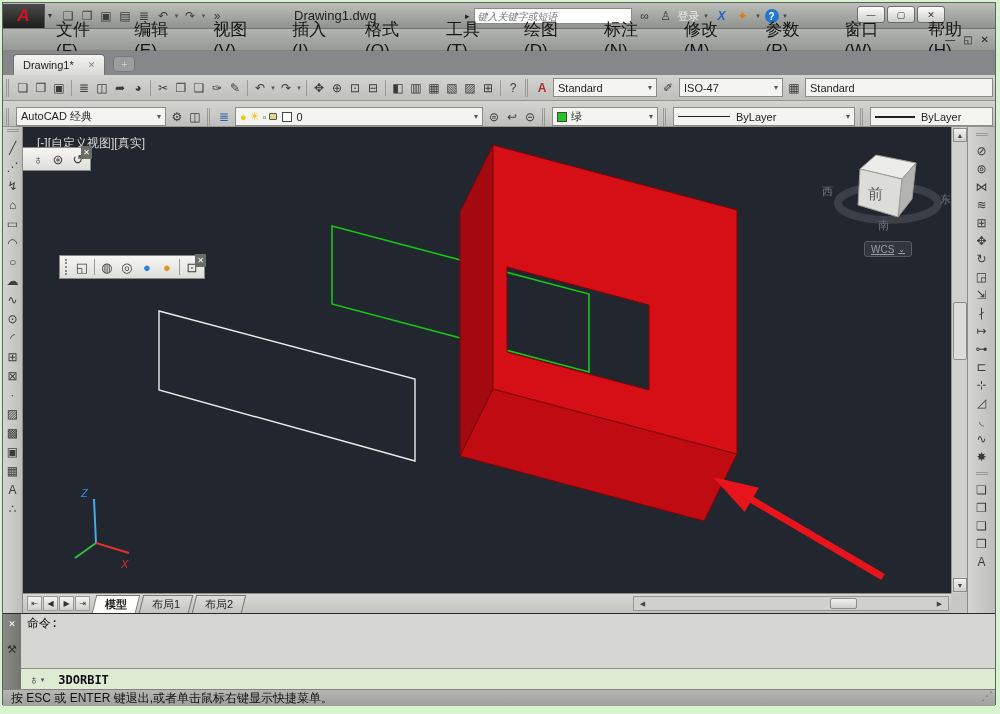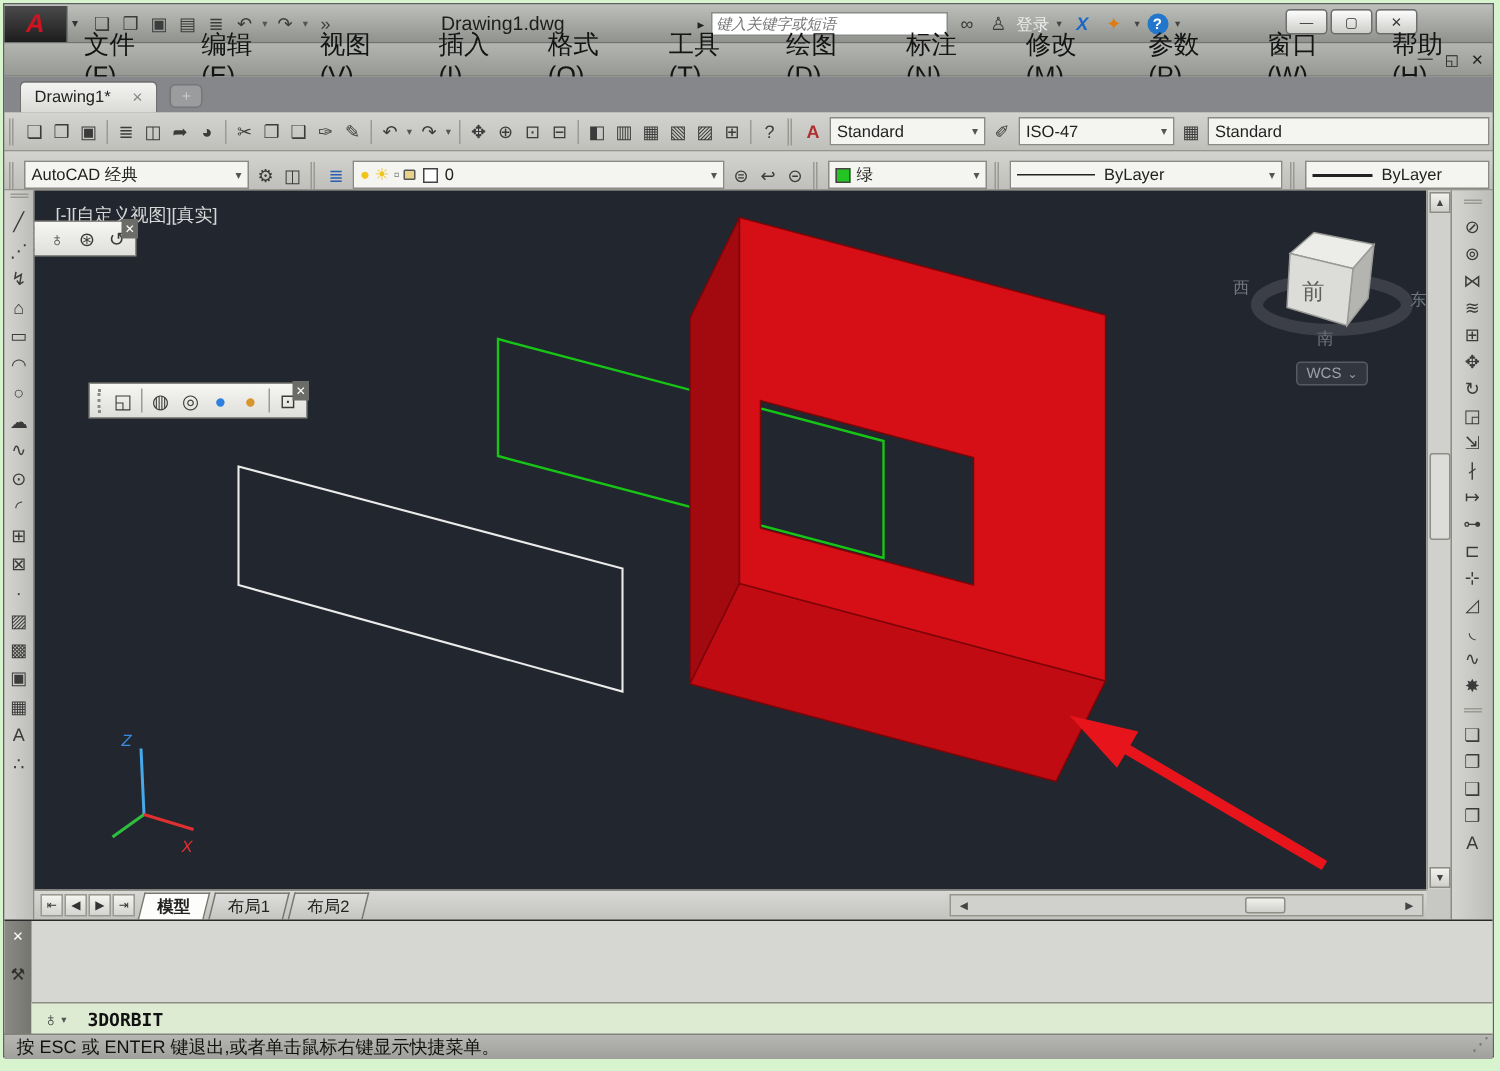--- a/index.html
+++ b/index.html
@@ -78,21 +78,21 @@
   .float-tb .fgrip { width:4px; height:16px; border-left:2px dotted #8a8a84; margin:0 3px; }
   .float-tb span { width:20px; height:20px; display:flex; align-items:center; justify-content:center; font-size:13px; color:#3b3b3b; }
   .float-tb span.sep { width:1px; height:16px; background:#9b9b95; margin:0 2px; }
   .float-tb .fx { position:absolute; right:-2px; top:-2px; width:11px; height:13px; background:#6b6b67; color:#fff; font-size:8px;
     display:flex; align-items:center; justify-content:center; }
   .orbit-tb { left:-8px; top:20px; }
   .visual-tb { left:36px; top:128px; }
 
   .viewcube { position:absolute; left:793px; top:18px; width:140px; height:120px; }
   .wcs-btn { position:absolute; left:48px; top:96px; width:48px; height:16px; border:1px solid #565a62; border-radius:3px;
-    background:rgba(64,69,78,.55); color:#98a0aa; font-size:10px; display:flex; align-items:center; justify-content:center; gap:4px; }
+    background:rgba(64,69,78,.55); color:#98a0aa; font-size:10px; display:flex; align-items:center; justify-content:center; gap:4px;text-decoration:underline; }
 
   .vscroll { position:absolute; left:948px; top:0; width:16px; height:466px; background:#d0d0cc; border-left:1px solid #96968f; }
   .vscroll .sbtn { position:absolute; left:1px; width:14px; height:14px; background:linear-gradient(#f2f2ef,#cfcfcb); border:1px solid #8e8e88;
     font-size:7px; color:#444; display:flex; align-items:center; justify-content:center; }
   .vscroll .up { top:1px; } .vscroll .down { bottom:1px; }
   .vscroll .thumb { position:absolute; left:1px; top:175px; width:14px; height:58px; background:linear-gradient(90deg,#ececе8,#c6c6c2); background:#dcdcd8; border:1px solid #8e8e88; border-radius:2px; }
   .corner { position:absolute; left:948px; top:466px; width:16px; height:20px; background:#c7c7c3; }
 
   .bottombar { position:absolute; left:20px; top:466px; width:928px; height:20px; background:linear-gradient(#d8d8d4,#c2c2be);
     border-top:1px solid #8d8d87; display:flex; align-items:center; }
@@ -471,20 +471,21 @@
     </div>
   </div>
 
   <div class="cmd">
     <div class="cmd-gutter">
       <span class="cmd-x">✕</span>
       <span class="cmd-wrench">⚒</span>
     </div>
     <div class="cmd-hist">
 
+          <div>命令:</div>
         </div>
     <div class="cmd-input">
       <span class="picon">♁</span>
       <span class="pdd">▾</span>
       <span class="ptext">3DORBIT</span>
     </div>
   </div>
 
   <div class="statusbar">
     <span>按 ESC 或 ENTER 键退出,或者单击鼠标右键显示快捷菜单。</span>

